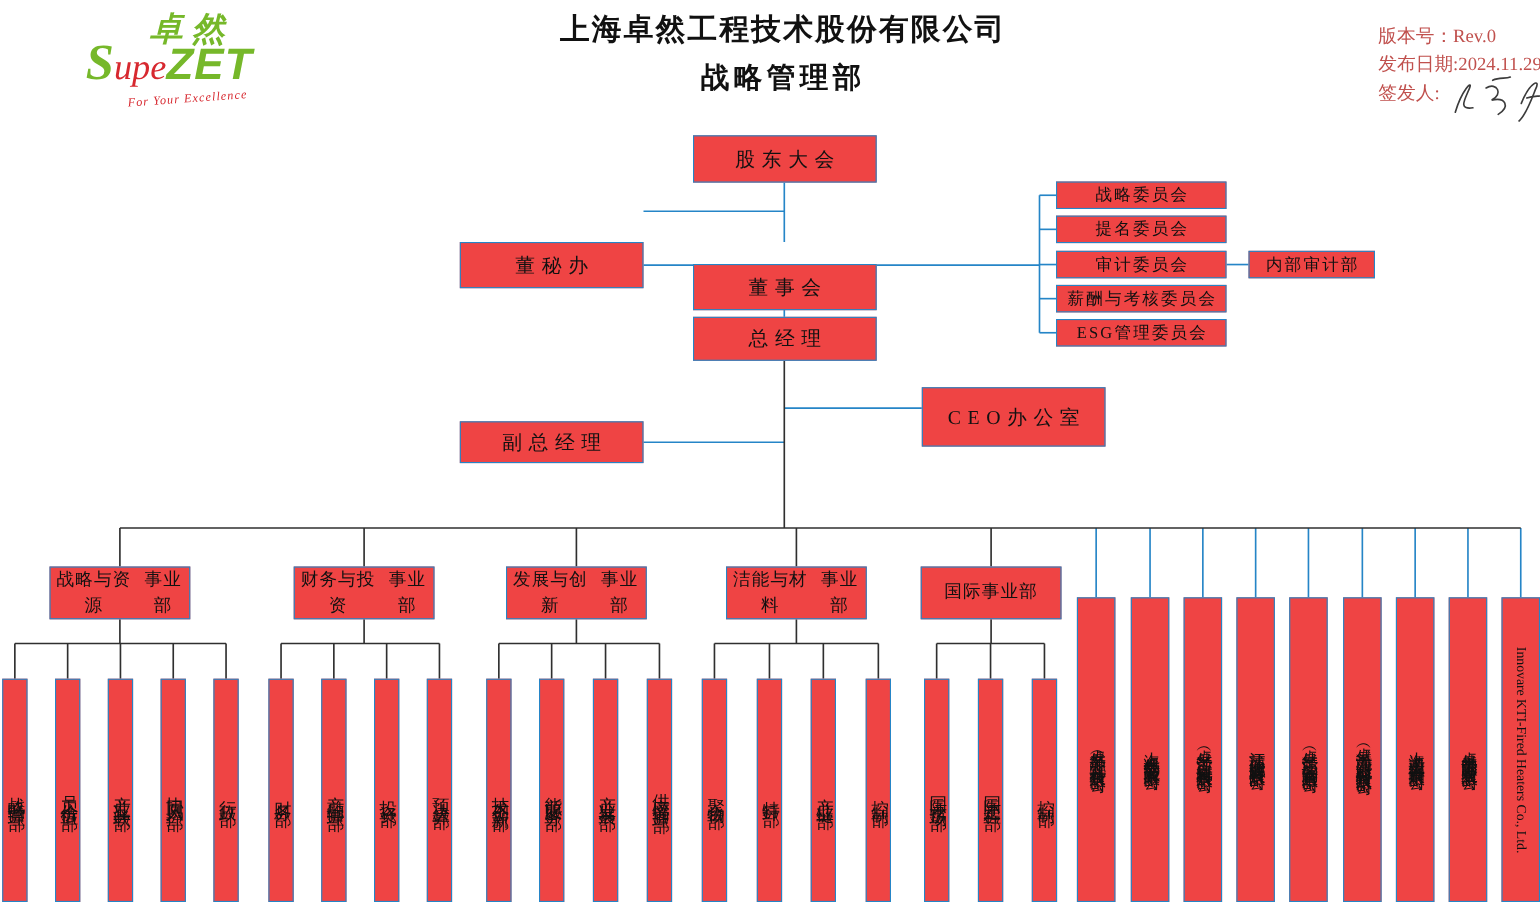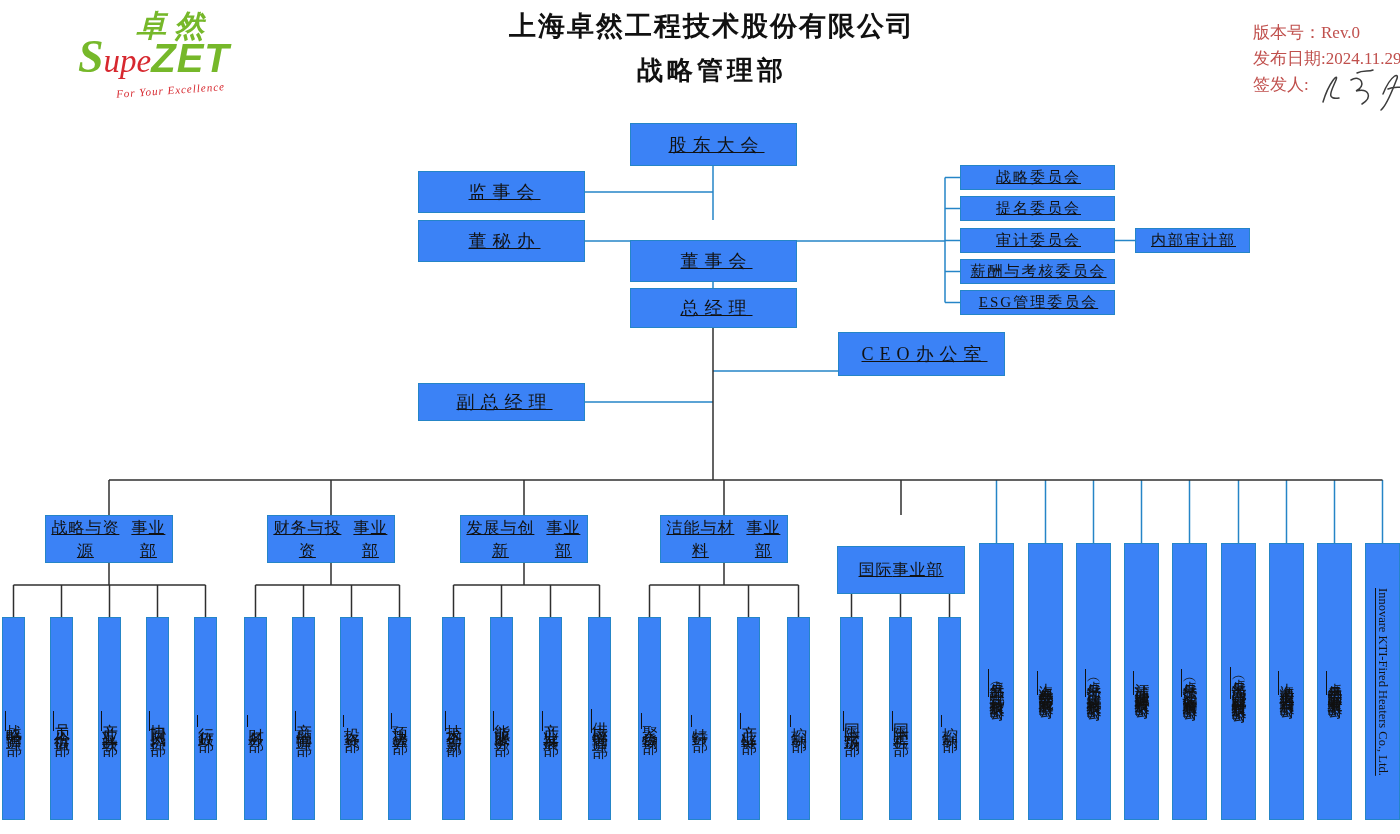--- a/index.html
+++ b/index.html
@@ -1,22 +1,22 @@
 <!DOCTYPE html>
 <html><head>
 <meta charset="utf-8">
 <style>
   html,body{margin:0;padding:0;background:#fff;}
   #canvas{position:relative;width:1400px;height:834px;background:#fff;overflow:hidden;
           font-family:"Liberation Serif","DejaVu Serif",serif;color:#111;}
   svg.connectors{position:absolute;left:0;top:0;z-index:1;}
 
   
-  .box{position:absolute;z-index:2;background:#3b82f6;border:1.5px solid #2585c7;
-       box-sizing:border-box;display:flex;align-items:center;justify-content:center;text-decoration:underline;}
+  .box{position:absolute;z-index:2;background:#ef4444;border:1.5px solid #2585c7;
+       box-sizing:border-box;display:flex;align-items:center;justify-content:center;}
   .lg{font-size:18px;letter-spacing:6px;padding-left:6px;}
   .md{font-size:15px;letter-spacing:2px;padding-left:2px;}
   .division{flex-direction:row;font-size:16px;line-height:1.45;letter-spacing:1px;text-align:center;}
 
   
   .vbox span{writing-mode:vertical-rl;text-orientation:mixed;display:block;}
   .dept span{font-size:16px;letter-spacing:4px;padding-top:4px;}
   .sub span{font-size:15px;letter-spacing:2px;padding-top:2px;}
   .sub.en span{font-size:12.5px;letter-spacing:0;padding-top:0;}
 
@@ -138,23 +138,20 @@
           <path d="M68,30 C76,10 86,7 81,17 C77,27 72,41 66,46"></path>
           <path d="M73,25 C81,22 88,25 93,20"></path>
         </g>
       </svg>
     </div>
   </div>
 
   <div class="box lg" style="left:630px;top:123px;width:167px;height:43px;">
       <span>股东大会</span>
     </div>
-  <div class="box lg" style="left:418px;top:171px;width:167px;height:42px;">
-      <span>监事会</span>
-    </div>
   <div class="box lg" style="left:418px;top:220px;width:167px;height:42px;">
       <span>董秘办</span>
     </div>
   <div class="box lg" style="left:630px;top:220px;width:167px;height:42px;margin-top:20px;">
       <span>董事会</span>
     </div>
   <div class="box lg" style="left:630px;top:288px;width:167px;height:40px;">
       <span>总经理</span>
     </div>
 
@@ -170,21 +167,21 @@
   <div class="box md" style="left:960px;top:259px;width:155px;height:25px;text-align:center;">
       <span>薪酬与考核委员会</span>
     </div>
   <div class="box md" style="left:960px;top:290px;width:155px;height:25px;">
       <span>ESG管理委员会</span>
     </div>
   <div class="box md" style="left:1135px;top:228px;width:115px;height:25px;">
       <span>内部审计部</span>
     </div>
 
-  <div class="box lg" style="left:838px;top:332px;width:167px;height:44px;">
+  <div class="box lg" style="left:838px;top:352px;width:167px;height:54px;">
       <span>CEO办公室</span>
     </div>
   <div class="box lg" style="left:418px;top:383px;width:167px;height:38px;">
       <span>副总经理</span>
     </div>
 
   <div class="box division" style="left:45px;top:515px;width:128px;height:48px;">
     <div>战略与资源</div>
     <div>事业部</div>
   </div>
@@ -193,21 +190,21 @@
     <div>事业部</div>
   </div>
   <div class="box division" style="left:460px;top:515px;width:128px;height:48px;">
     <div>发展与创新</div>
     <div>事业部</div>
   </div>
   <div class="box division" style="left:660px;top:515px;width:128px;height:48px;">
     <div>洁能与材料</div>
     <div>事业部</div>
   </div>
-  <div class="box division" style="left:837px;top:515px;width:128px;height:48px;margin-top:31px;">
+  <div class="box division" style="left:837px;top:515px;width:128px;height:48px;">
     <div>国际</div>
     <div>事业部</div>
   </div>
 
   <div class="box vbox dept" style="left:2px;top:617px;width:23px;height:203px;">
       <span>战略管理部</span>
     </div>
   <div class="box vbox dept" style="left:50px;top:617px;width:23px;height:203px;">
       <span>员工价值部</span>
     </div>

